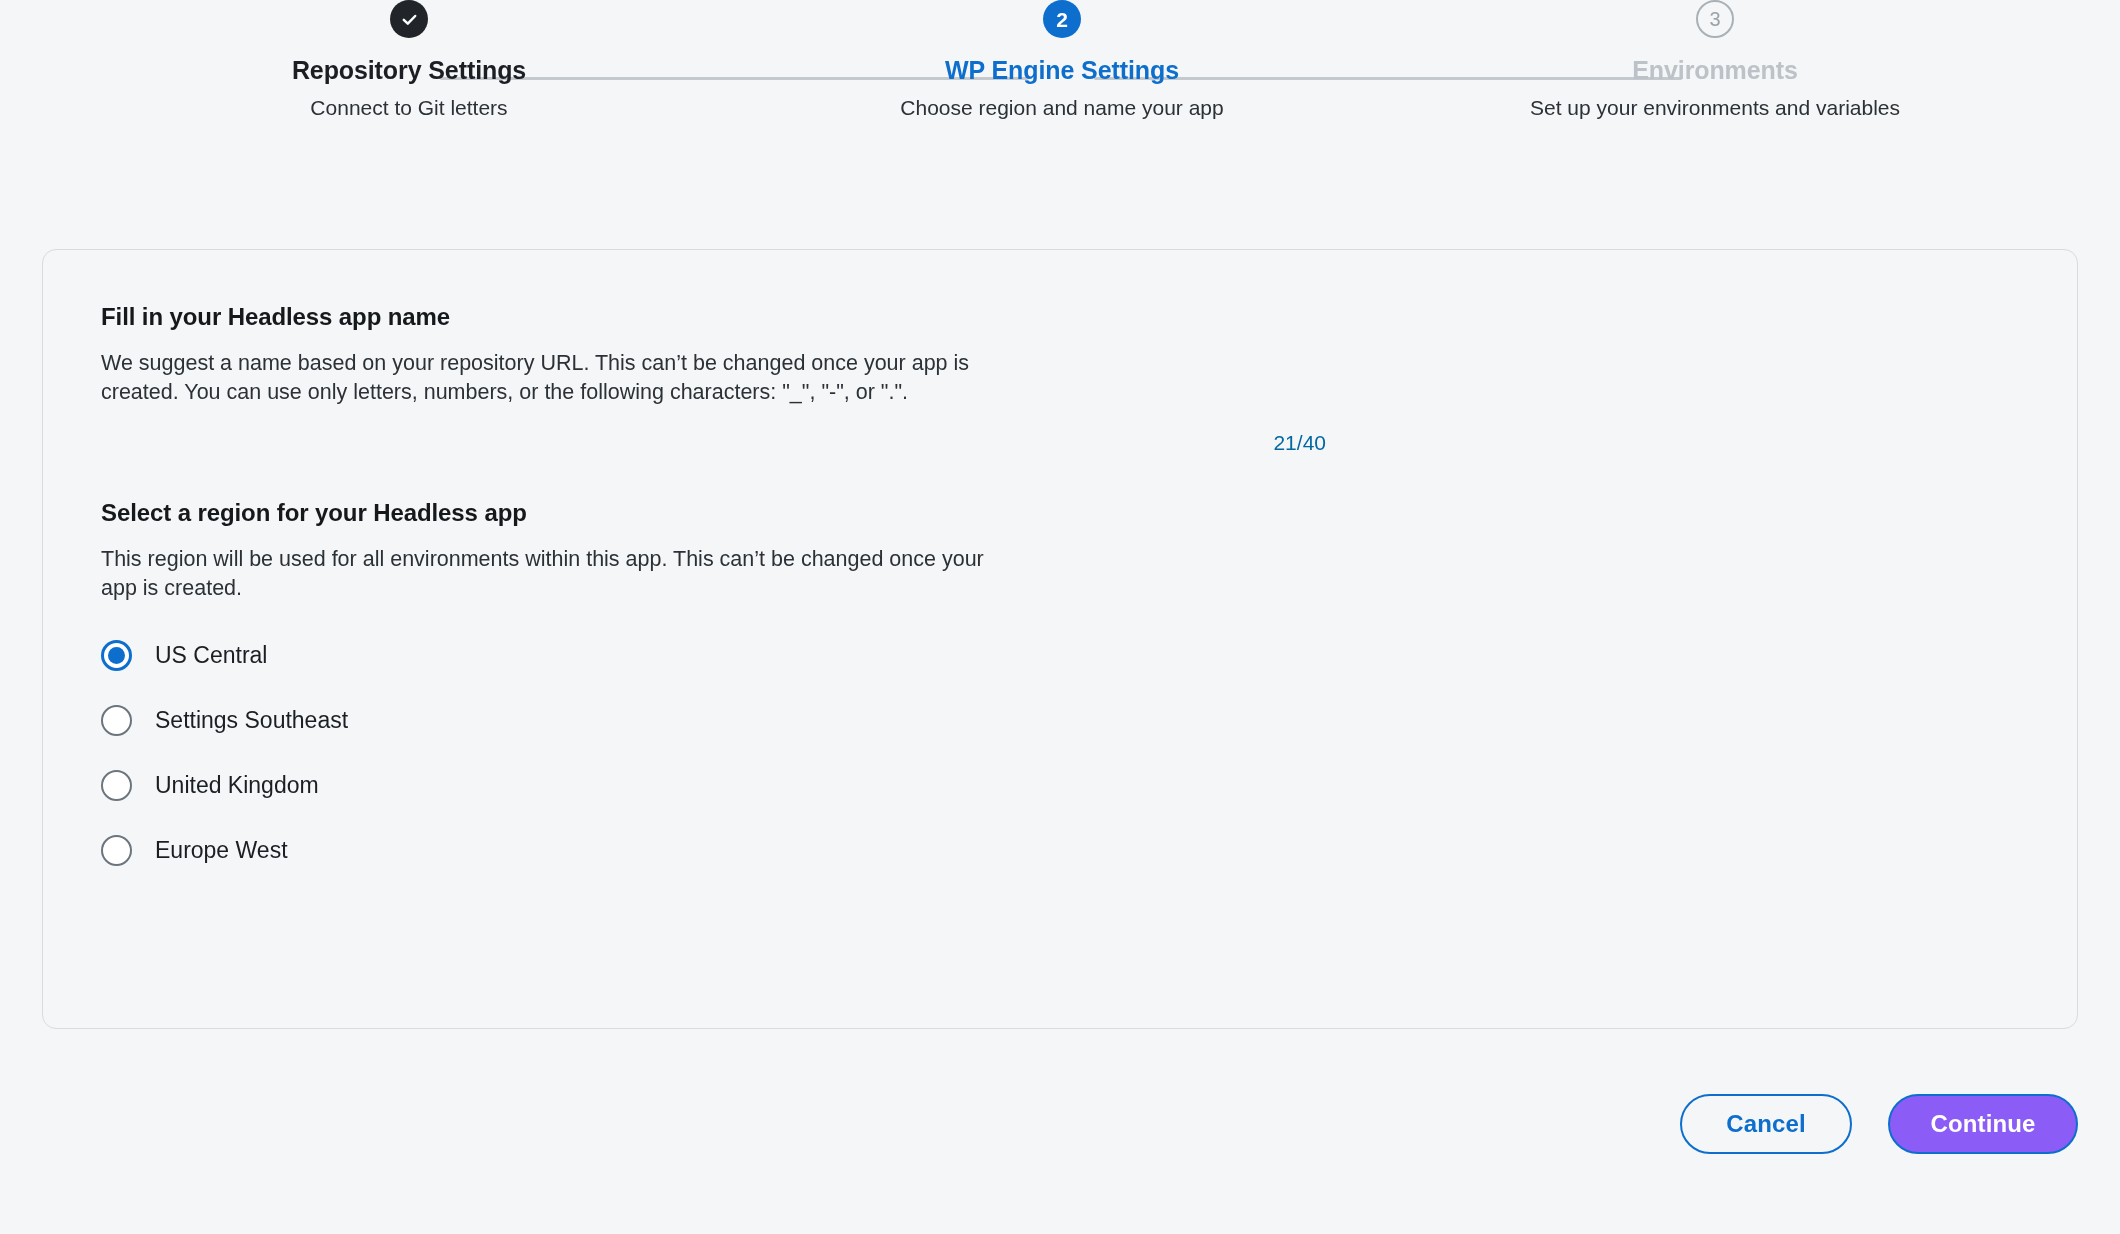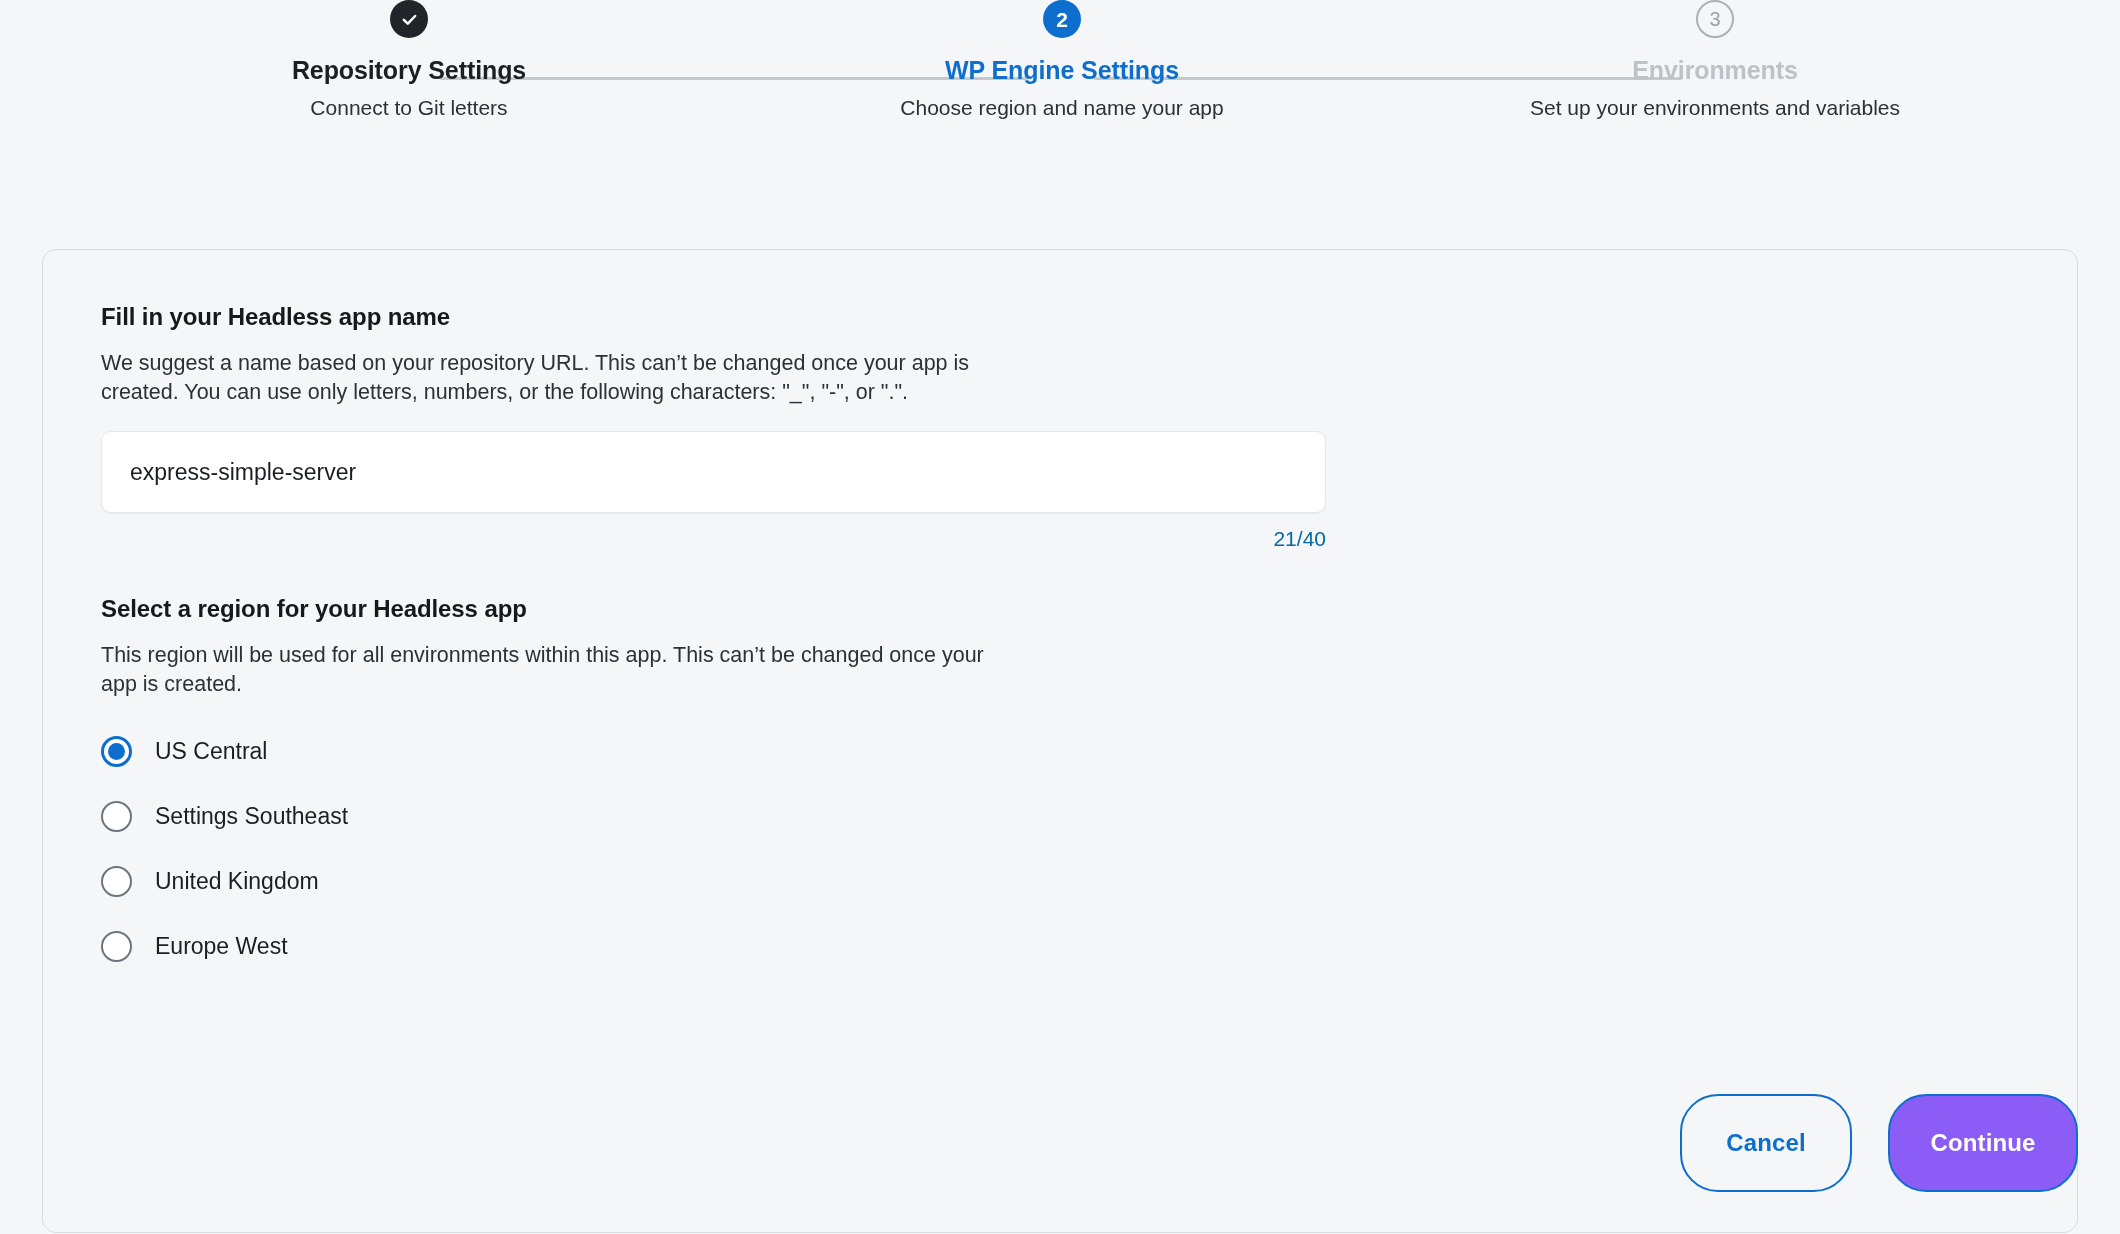--- a/index.html
+++ b/index.html
@@ -98,21 +98,21 @@
     color: #2b3136;
     line-height: 1.2;
   }
 
   
   .card {
     position: absolute;
     left: 42px;
     top: 249px;
     width: 2036px;
-    height: 984px;
+    height: 780px;
     box-sizing: border-box;
     border: 1px solid #d7dcdf;
     border-radius: 14px;
     background: transparent;
   }
   .card-inner {
     padding: 53px 0 0 58px;
   }
 
   .section-heading {
@@ -199,21 +199,21 @@
   
   .footer {
     position: absolute;
     right: 42px;
     top: 1094px;
     display: flex;
     align-items: center;
     gap: 36px;
   }
   .btn {
-    height: 98px;
+    height: 60px;
     border-radius: 38px;
     font-family: "Liberation Sans", sans-serif;
     font-size: 24px;
     font-weight: bold;
     cursor: pointer;
     display: flex;
     align-items: center;
     justify-content: center;
     box-sizing: border-box;
     letter-spacing: 0.1px;
@@ -264,21 +264,20 @@
 </div>
 
 <div class="card">
   <div class="card-inner">
 
     <div>
       <div class="section-heading">Fill in your Headless app name</div>
       <div class="section-desc">We suggest a name based on your repository URL. This can’t be changed once your app is created. You can use only letters, numbers, or the following characters: "_", "-", or ".".</div>
 
       <div class="field-wrap">
-        <input class="text-input" type="text" value="express-simple-server" style="">
         <div class="counter">21/40</div>
       </div>
     </div>
 
     <div class="region-block">
       <div class="section-heading">Select a region for your Headless app</div>
       <div class="section-desc">This region will be used for all environments within this app. This can’t be changed once your app is created.</div>
 
       <div class="radio-list">
         <div class="radio-row">

